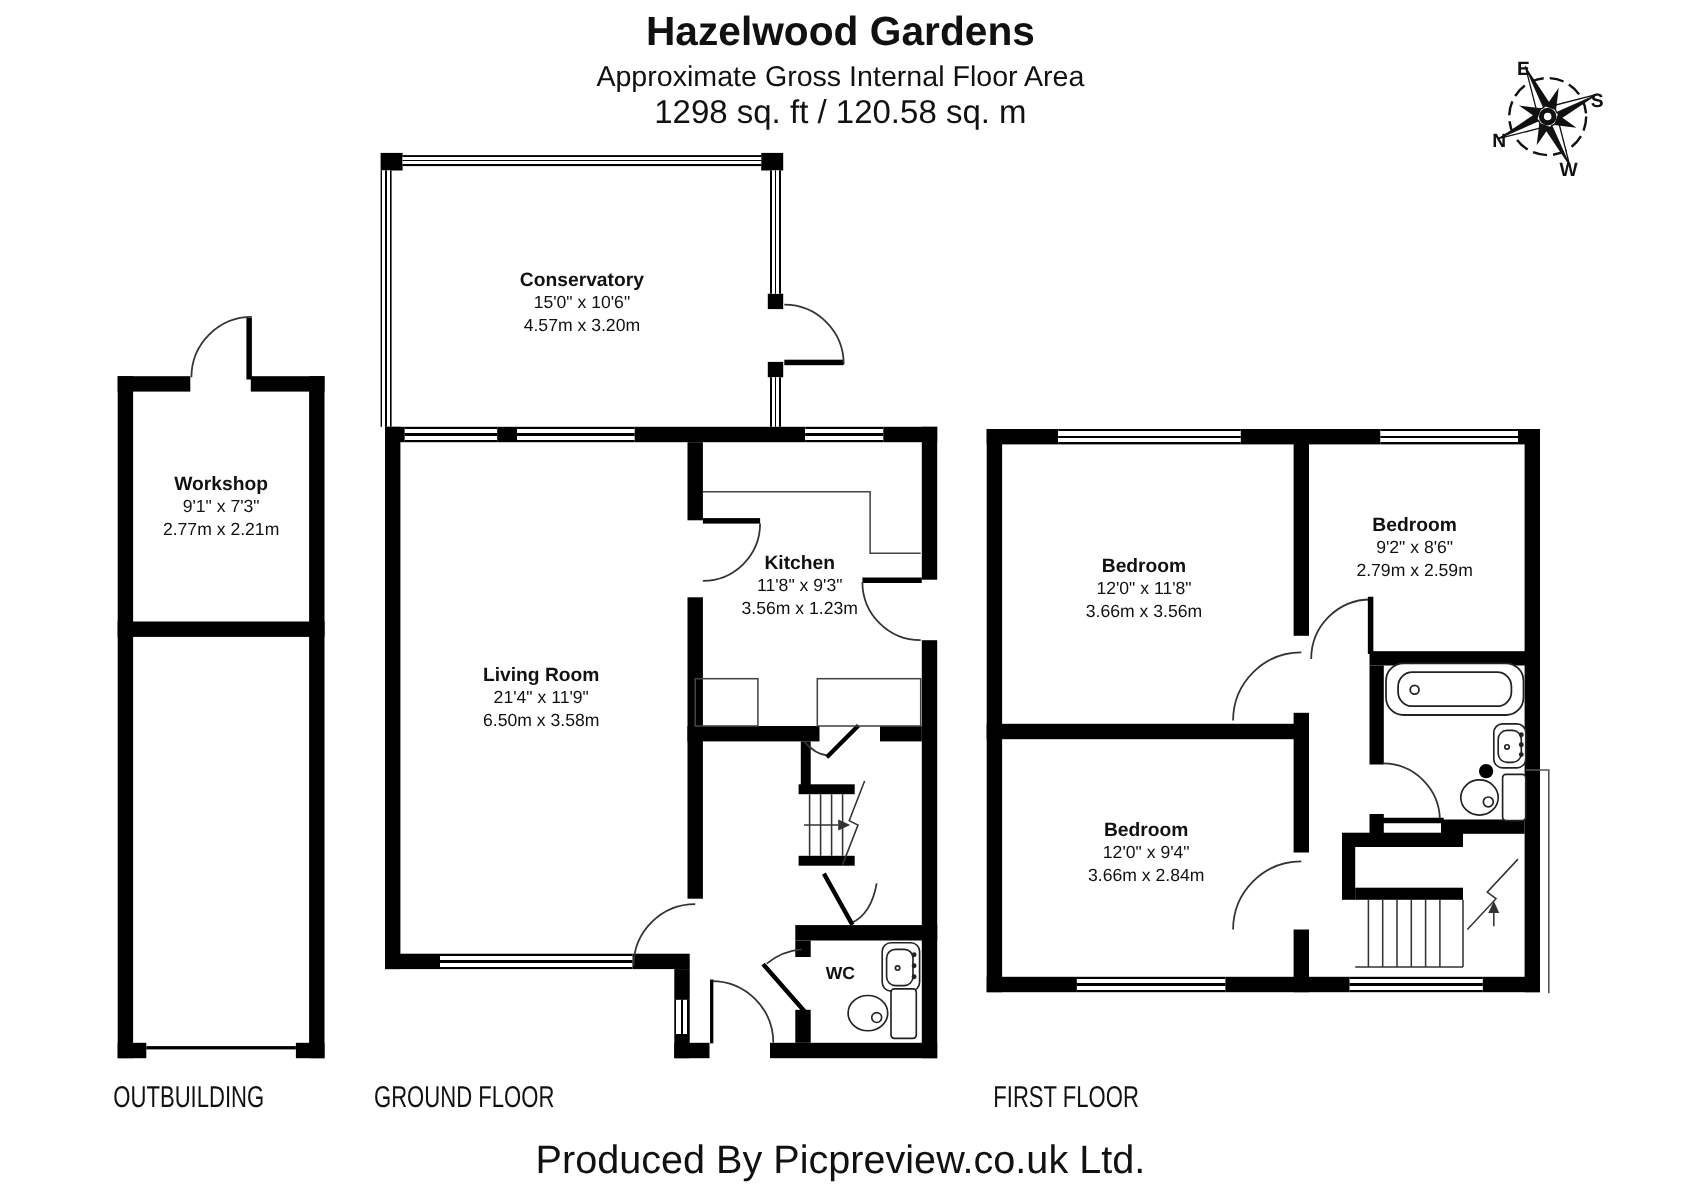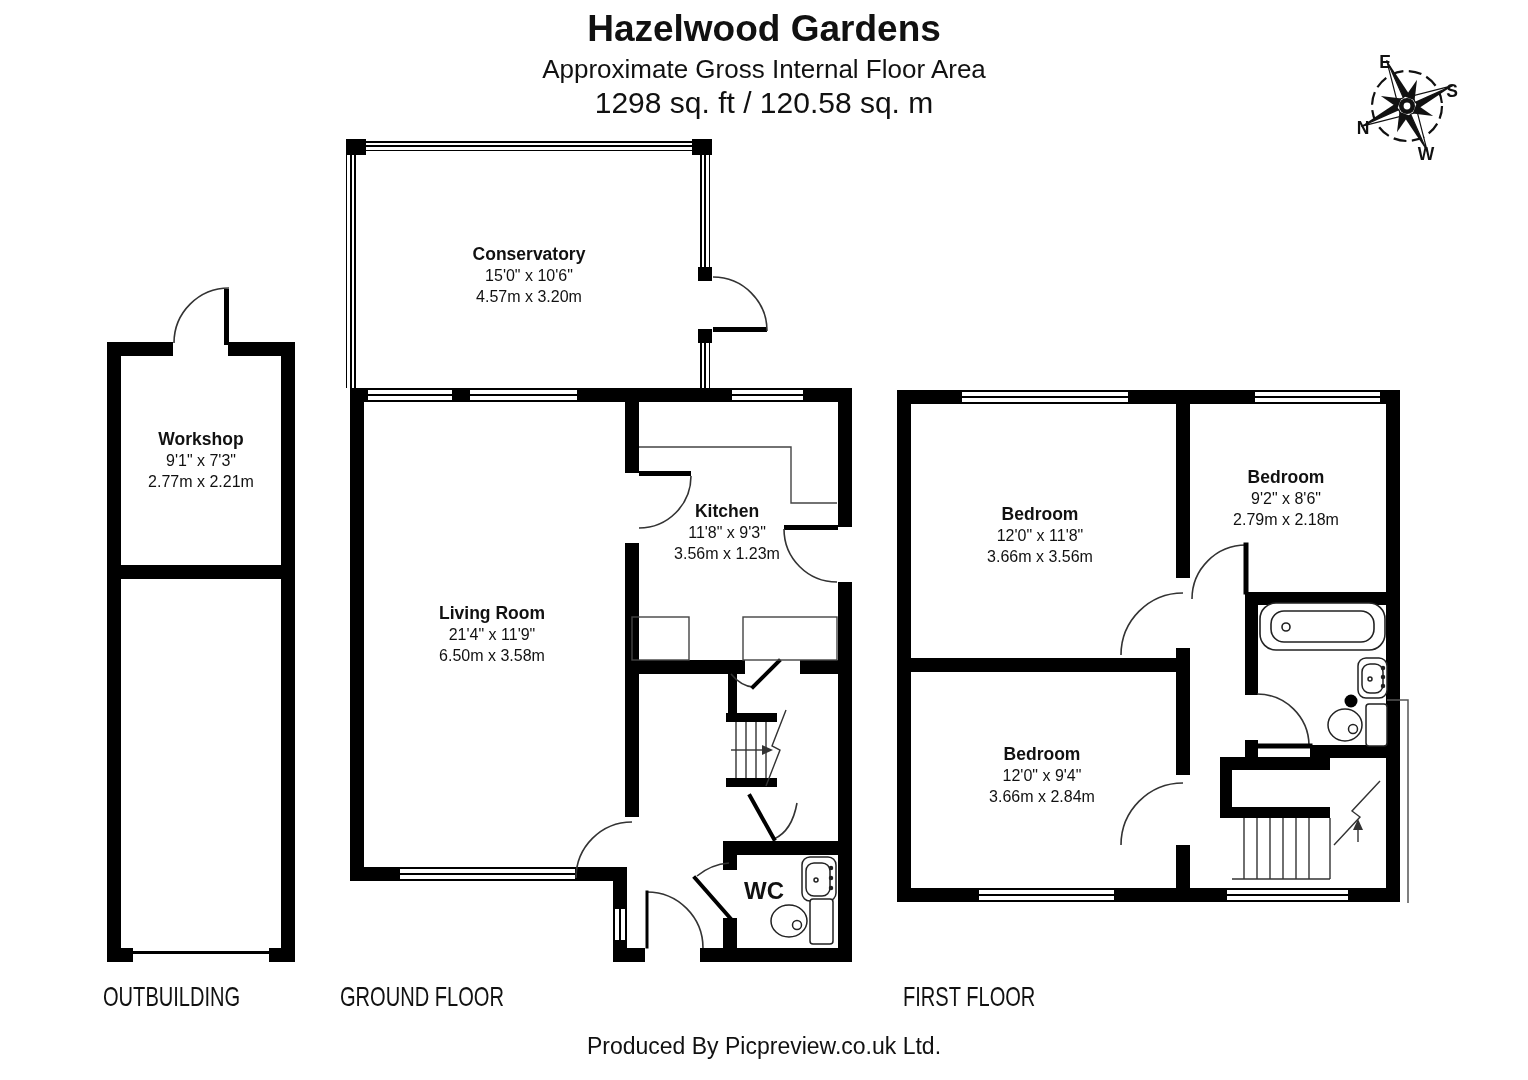--- a/index.html
+++ b/index.html
@@ -6,27 +6,27 @@
   #canvas{position:relative;width:1528px;height:1080px;background:#fff;overflow:hidden;
           font-family:"Liberation Sans",sans-serif;color:#111;}
   .w{position:absolute;background:#000;}
   .win-h{position:absolute;background:linear-gradient(to bottom,#000 0 2px,#fff 2px 6px,#000 6px 8px,#fff 8px 12px,#000 12px 14px);}
   .win-v{position:absolute;background:linear-gradient(to right,#000 0 2px,#fff 2px 6px,#000 6px 8px,#fff 8px 12px,#000 12px 14px);}
   .glz-h{position:absolute;background:linear-gradient(to bottom,#000 0 1.5px,#fff 1.5px 4.2px,#000 4.2px 5.8px,#fff 5.8px 8.5px,#000 8.5px 10px);}
   .glz-v{position:absolute;background:linear-gradient(to right,#000 0 1.5px,#fff 1.5px 4.2px,#000 4.2px 5.8px,#fff 5.8px 8.5px,#000 8.5px 10px);}
   .rlabel{position:absolute;transform:translateX(-50%);text-align:center;white-space:nowrap;}
   .rname{font-weight:bold;font-size:17.5px;line-height:21px;}
   .rdim{font-size:16px;line-height:21px;}
-  .wclabel{position:absolute;transform:translateX(-50%);font-weight:bold;font-size:24px;}
+  .wclabel{position:absolute;transform:translateX(-50%);font-weight:bold;font-size:16px;}
   .flabel{position:absolute;font-size:27.5px;white-space:nowrap;transform:scaleX(0.73);transform-origin:0 50%;}
   .hdr{position:absolute;left:0;right:0;text-align:center;}
   #title{top:8px;font-size:37px;font-weight:bold;}
   #subtitle{top:54px;font-size:26px;}
   #area{top:86px;font-size:30px;}
-  #footer{top:1033px;font-size:23px;}
+  #footer{top:1033px;font-size:36px;}
   #callout{position:absolute;left:1292px;top:903px;width:126px;height:62px;background:#fff;
            border:1.5px solid #333;text-align:center;padding-top:2px;z-index:5;}
   #callout .rname{font-size:17px;line-height:20px;}
   #callout .rdim{font-size:15.5px;line-height:20px;}
   svg.overlay{position:absolute;left:0;top:0;z-index:2;}
   svg text{font-family:"Liberation Sans",sans-serif;font-weight:bold;font-size:17.5px;fill:#111;text-anchor:middle;}
 </style>
 </head>
 <body>
 
@@ -269,21 +269,21 @@
   </div>
   <div class="wclabel" style="left:764px;top:877px">WC</div>
   <div class="rlabel" style="left:1040px;top:504px">
     <div class="rname">Bedroom</div>
     <div class="rdim">12'0" x 11'8"</div>
     <div class="rdim">3.66m x 3.56m</div>
   </div>
   <div class="rlabel" style="left:1286px;top:467px">
     <div class="rname">Bedroom</div>
     <div class="rdim">9'2" x 8'6"</div>
-    <div class="rdim">2.79m x 2.18m</div>
+    <div class="rdim">2.79m x 2.59m</div>
   </div>
   <div class="rlabel" style="left:1042px;top:744px">
     <div class="rname">Bedroom</div>
     <div class="rdim">12'0" x 9'4"</div>
     <div class="rdim">3.66m x 2.84m</div>
   </div>
 
 
   <div class="flabel" style="left:103px;top:981px">OUTBUILDING</div>
   <div class="flabel" style="left:340px;top:981px">GROUND FLOOR</div>

